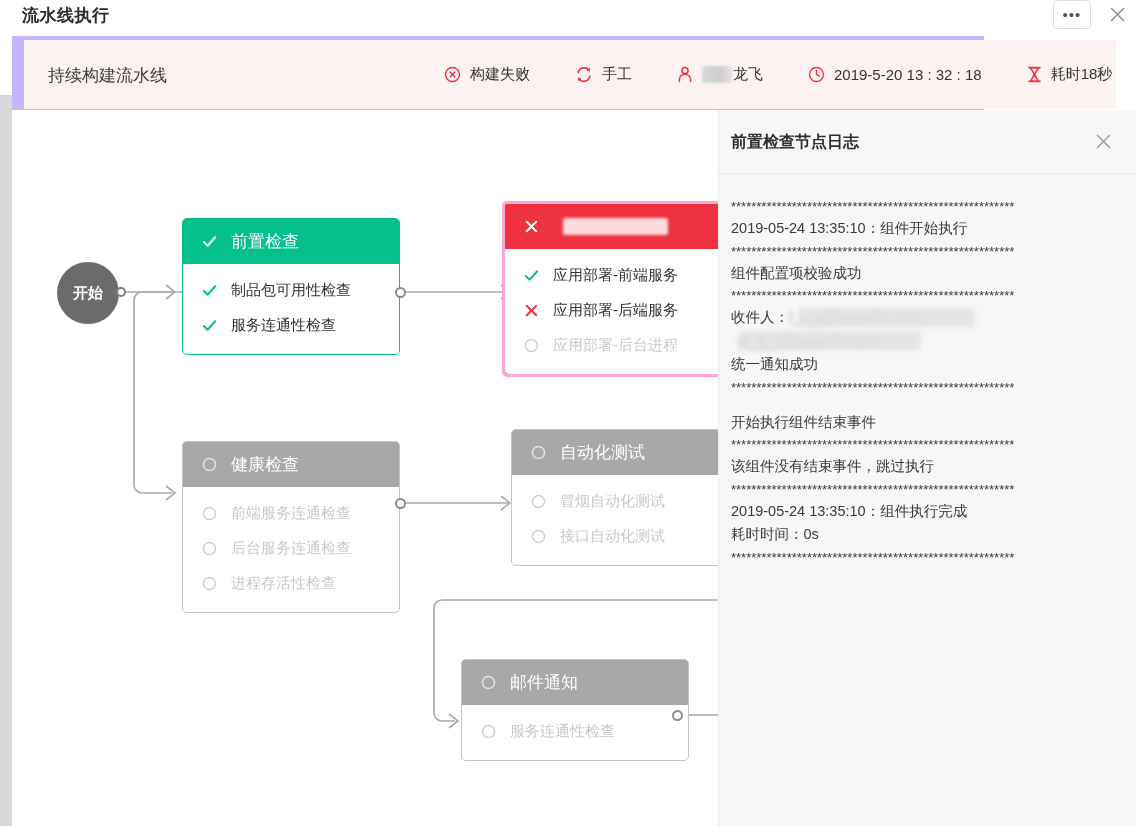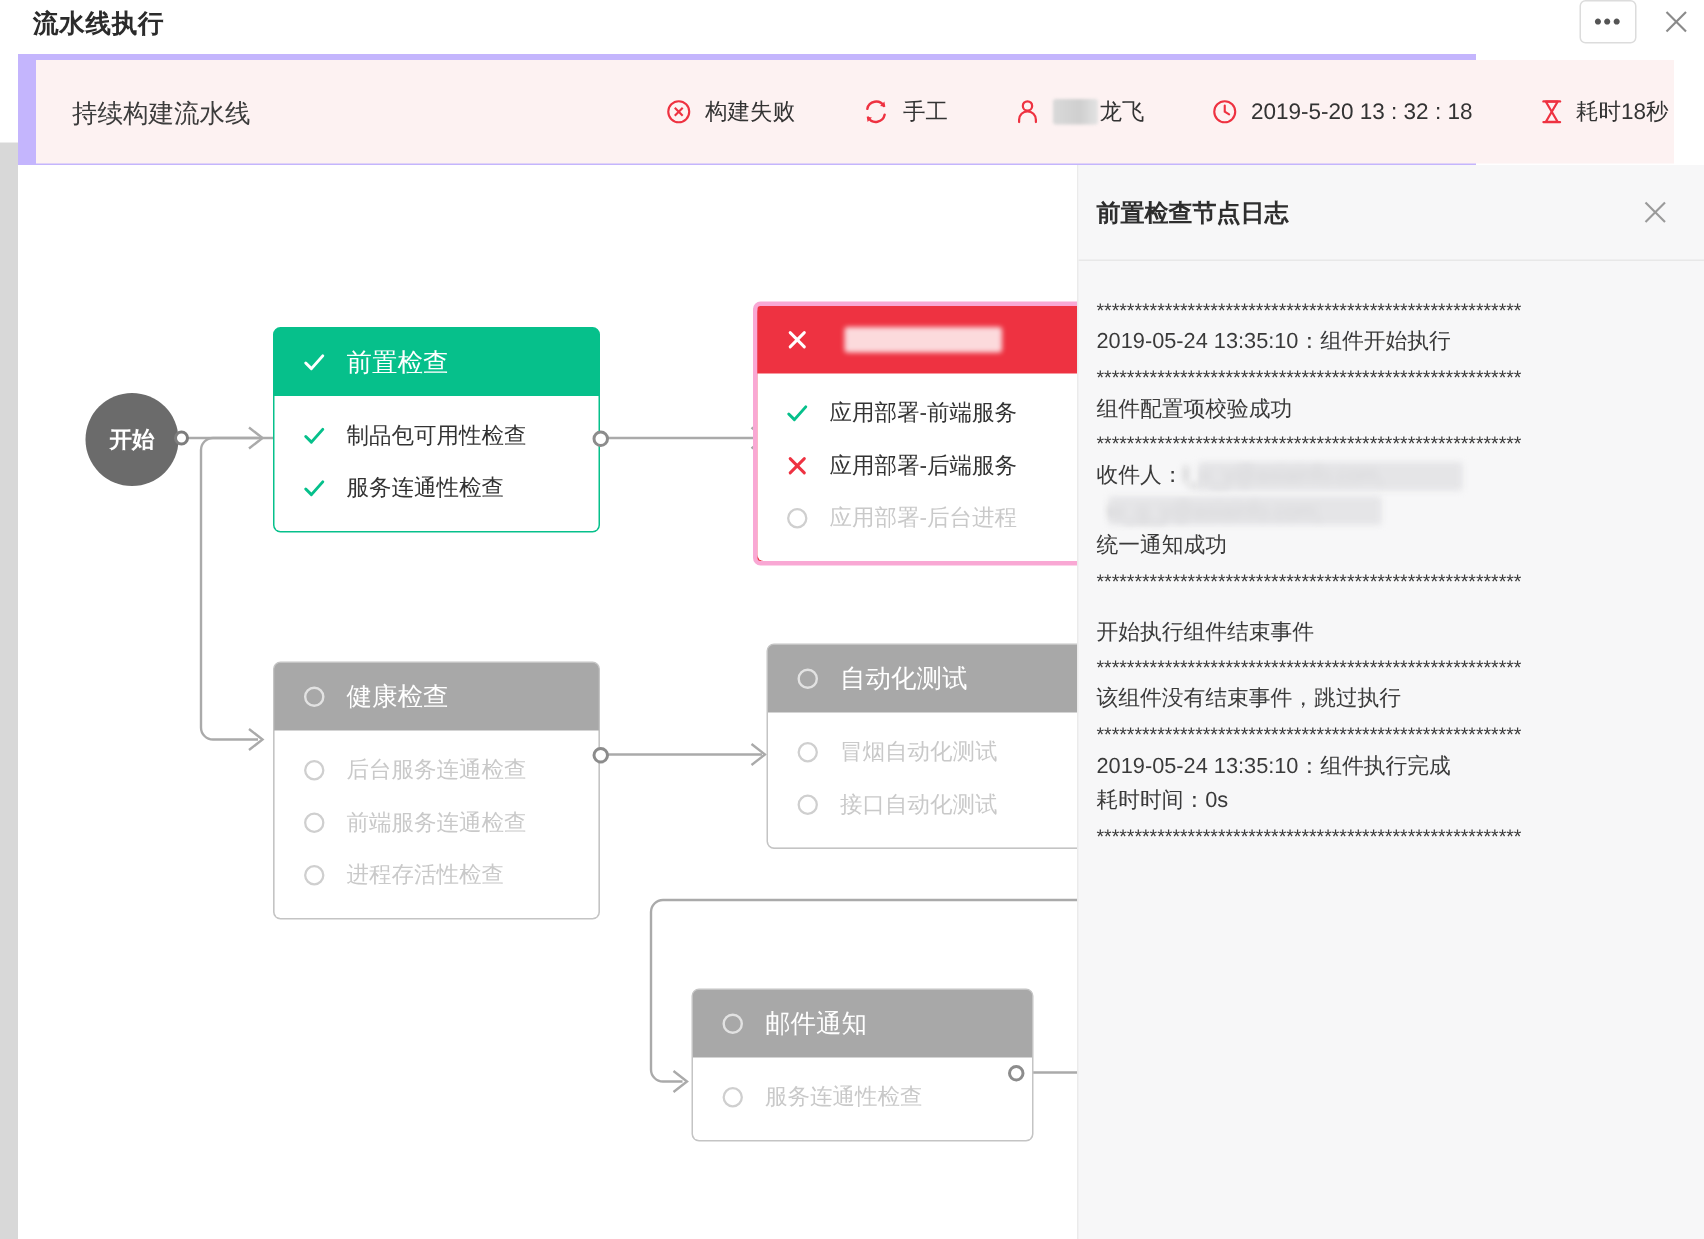--- a/index.html
+++ b/index.html
@@ -337,29 +337,29 @@
         </span>
         <span class="htxt">健康检查</span>
       </div>
       <div class="nbody">
         <div class="nitem">
           <span class="g">
             <svg width="17" height="17" viewBox="0 0 18 18">
                 <circle cx="9" cy="9" r="6.4" fill="none" stroke="#cfcfcf" stroke-width="1.6"></circle>
               </svg>
           </span>
+          <span class="itxt txt-muted">前端服务连通检查</span>
+        </div>
+        <div class="nitem">
+          <span class="g">
+            <svg width="17" height="17" viewBox="0 0 18 18">
+                <circle cx="9" cy="9" r="6.4" fill="none" stroke="#cfcfcf" stroke-width="1.6"></circle>
+              </svg>
+          </span>
           <span class="itxt txt-muted">后台服务连通检查</span>
-        </div>
-        <div class="nitem">
-          <span class="g">
-            <svg width="17" height="17" viewBox="0 0 18 18">
-                <circle cx="9" cy="9" r="6.4" fill="none" stroke="#cfcfcf" stroke-width="1.6"></circle>
-              </svg>
-          </span>
-          <span class="itxt txt-muted">前端服务连通检查</span>
         </div>
         <div class="nitem">
           <span class="g">
             <svg width="17" height="17" viewBox="0 0 18 18">
                 <circle cx="9" cy="9" r="6.4" fill="none" stroke="#cfcfcf" stroke-width="1.6"></circle>
               </svg>
           </span>
           <span class="itxt txt-muted">进程存活性检查</span>
         </div>
       </div>

